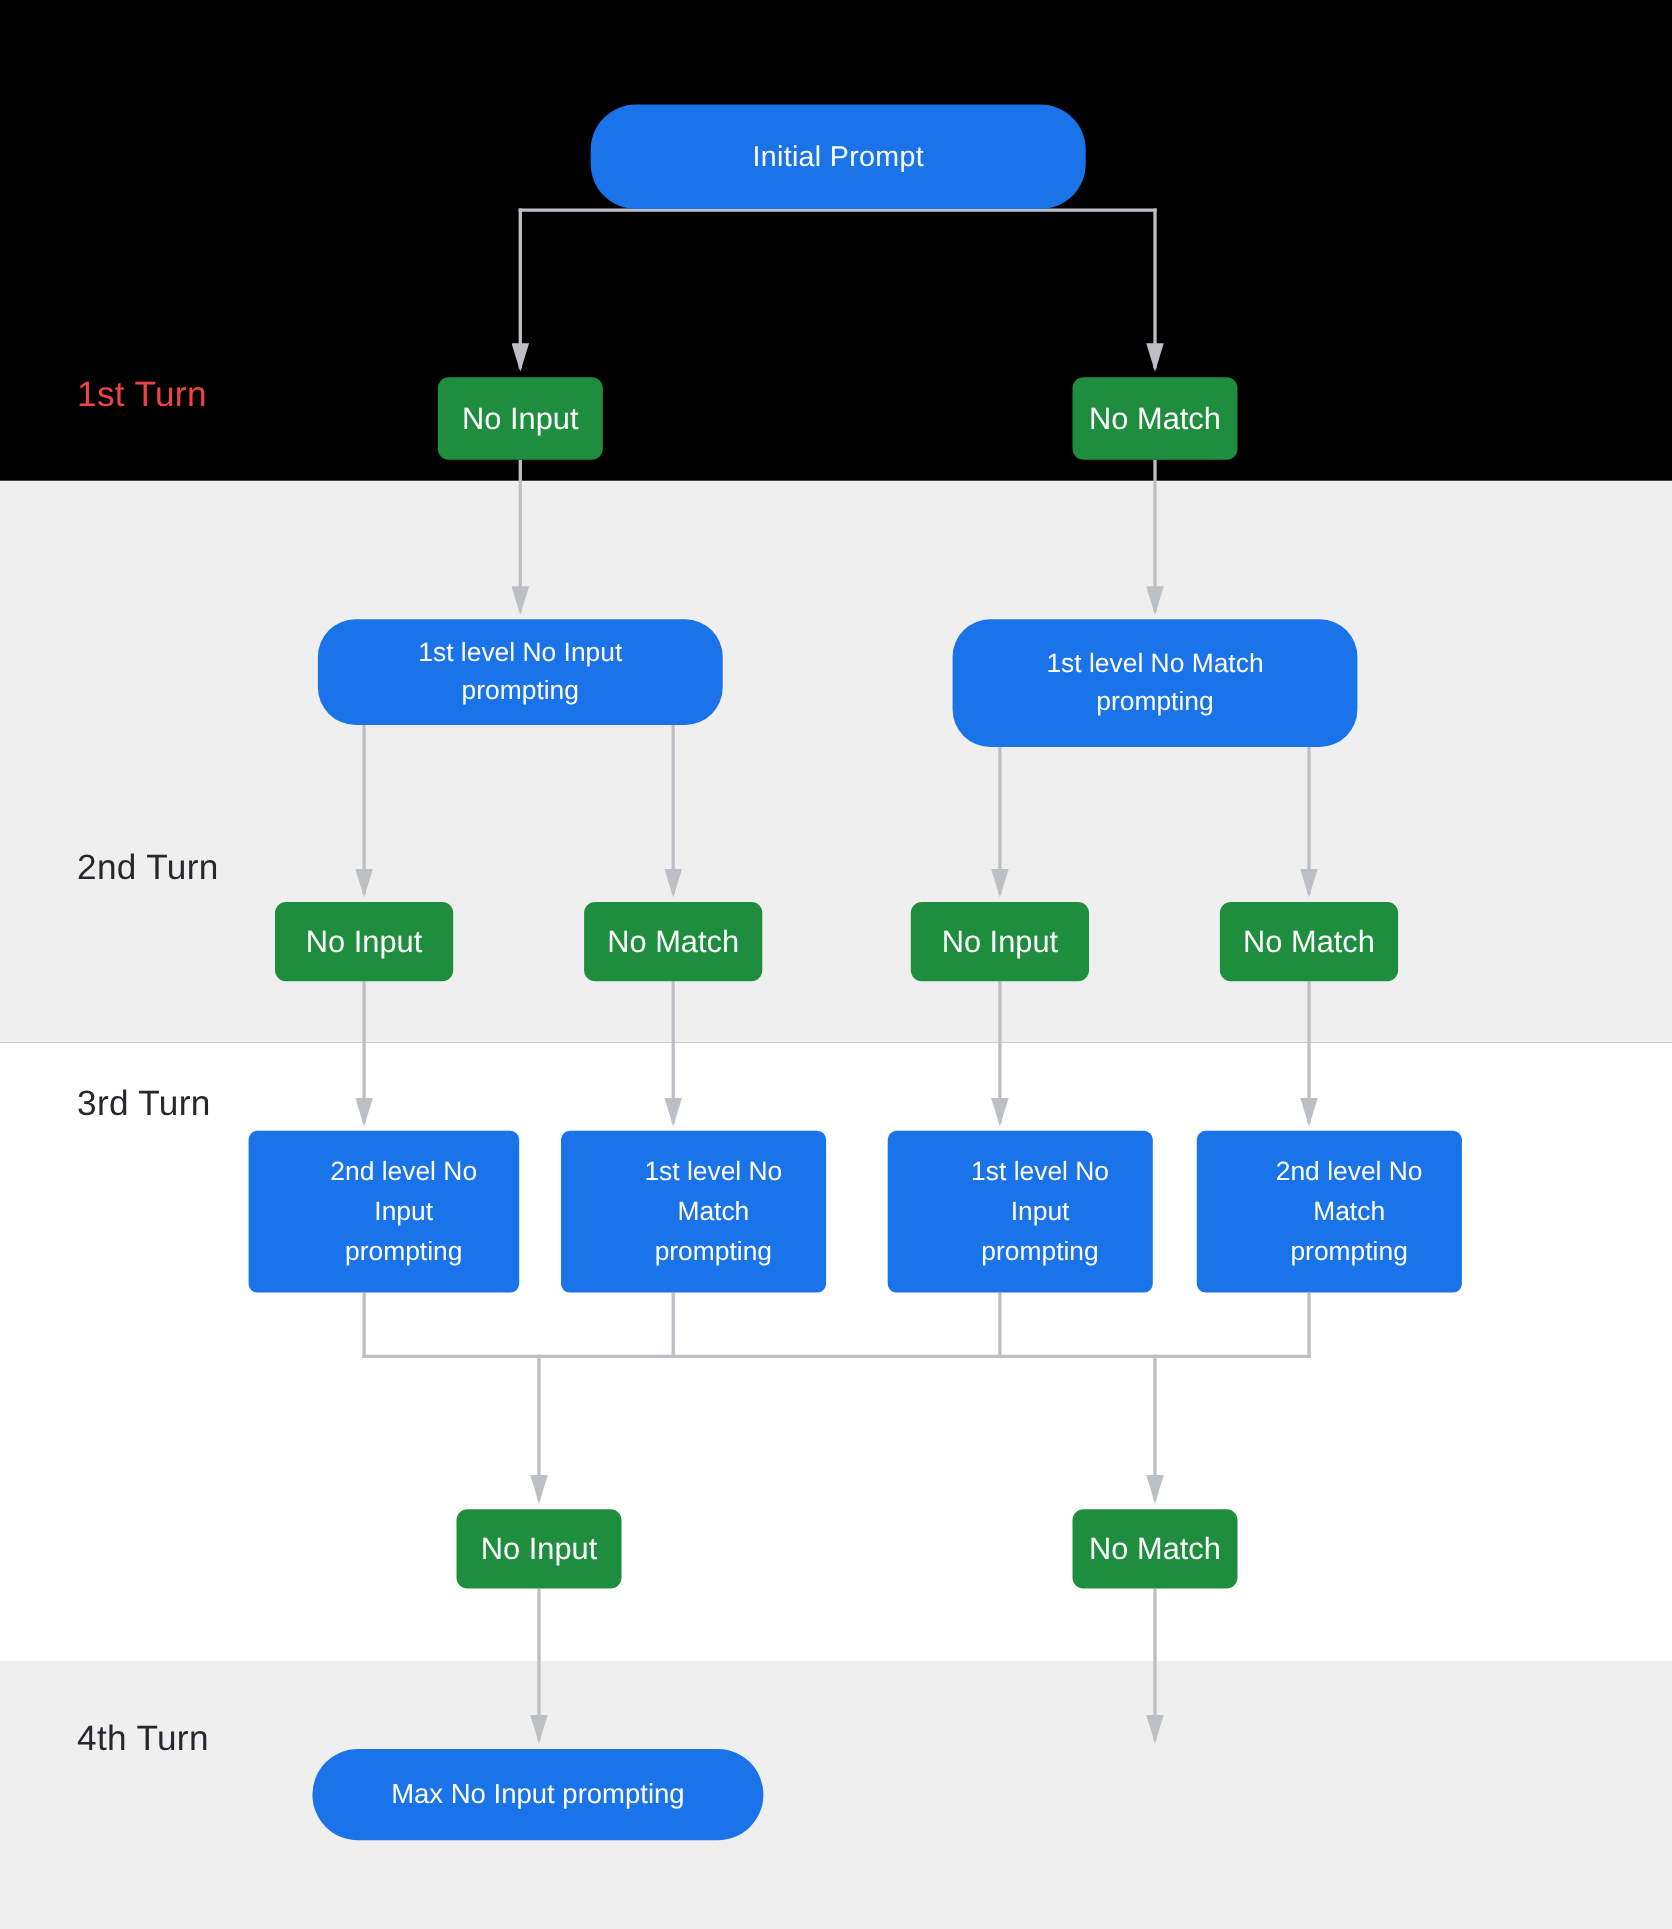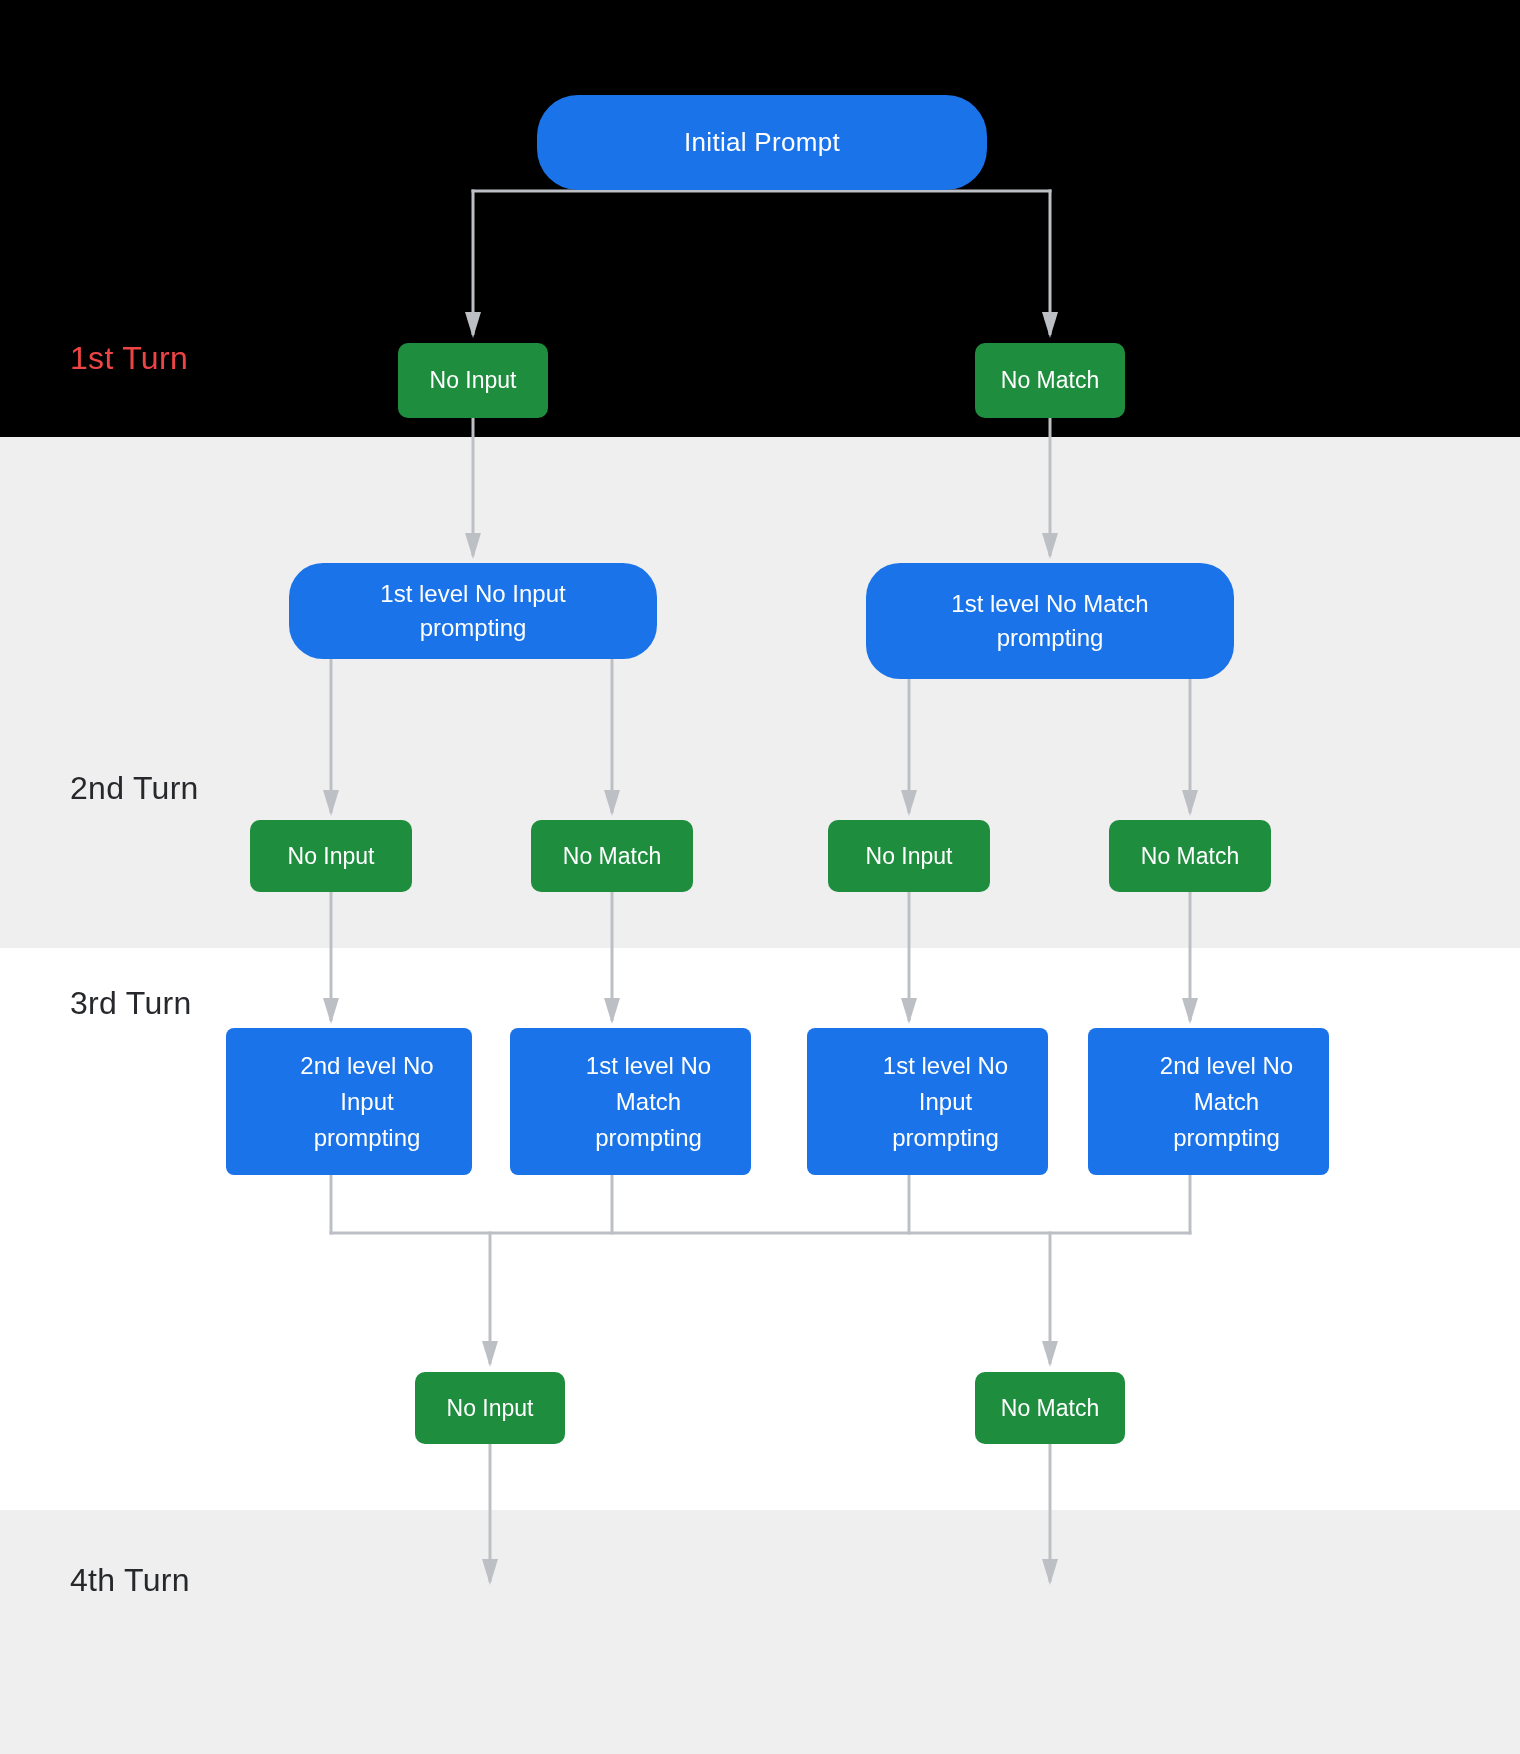--- a/index.html
+++ b/index.html
@@ -23,21 +23,21 @@
     letter-spacing:.3px;
   }
   .turn-label.on-black{color:#ef4444;}
   .node{
     position:absolute;
     display:flex;align-items:center;justify-content:center;
     color:#fff;text-align:center;
     font-weight:500;
     white-space:pre-line;
   }
-  .green{background:var(--green,#1e8e3e);border-radius:10px;font-size:23px;}
+  .green{background:var(--green,#1e8e3e);border-radius:10px;font-size:28px;}
   .blue{background:var(--blue,#1a73e8);}
   .pill-top{border-radius:41px;font-size:26px;letter-spacing:.3px;}
   .blue2{border-radius:34px;font-size:24px;line-height:34px;}
   .blue3{border-radius:8px;font-size:24px;line-height:36px;padding-left:36px;}
   .pill-bottom{border-radius:42px;font-size:25px;}
 </style>
 </head>
 <body>
 
 <div class="canvas">
@@ -116,14 +116,15 @@
   <div class="node blue blue3" style="left:807px;top:1028px;width:205px;height:147px;">1st level No
 Input
 prompting</div>
   <div class="node blue blue3" style="left:1088px;top:1028px;width:205px;height:147px;">2nd level No
 Match
 prompting</div>
 
   <div class="node green" style="left:415px;top:1372px;width:150px;height:72px;">No Input</div>
   <div class="node green" style="left:975px;top:1372px;width:150px;height:72px;">No Match</div>
 
+  <div class="node blue pill-bottom" style="left:284px;top:1590px;width:410px;height:83px;">Max No Input prompting</div>
 
 </div>
 
 </body></html>

